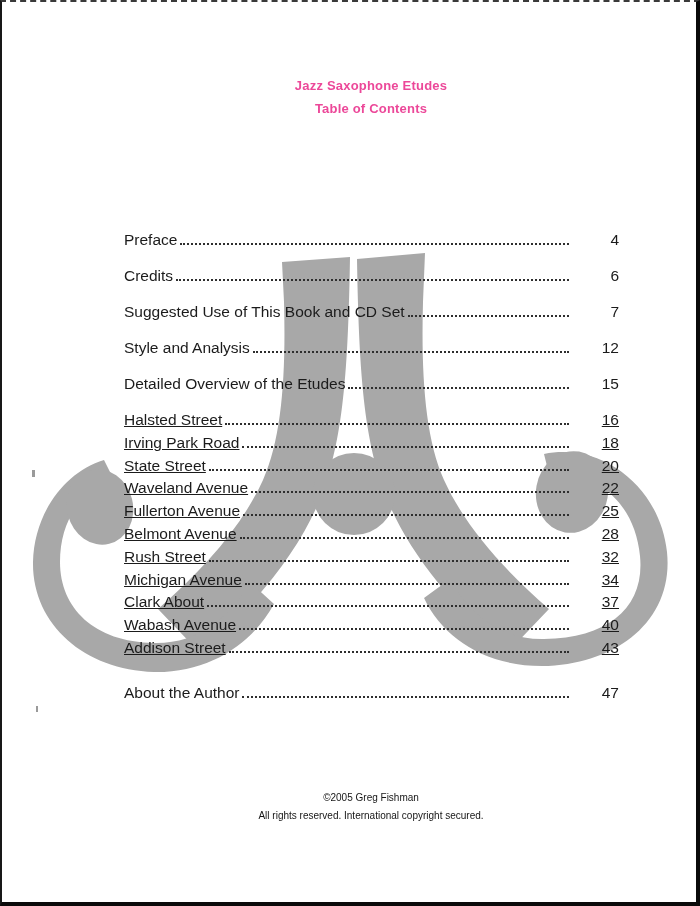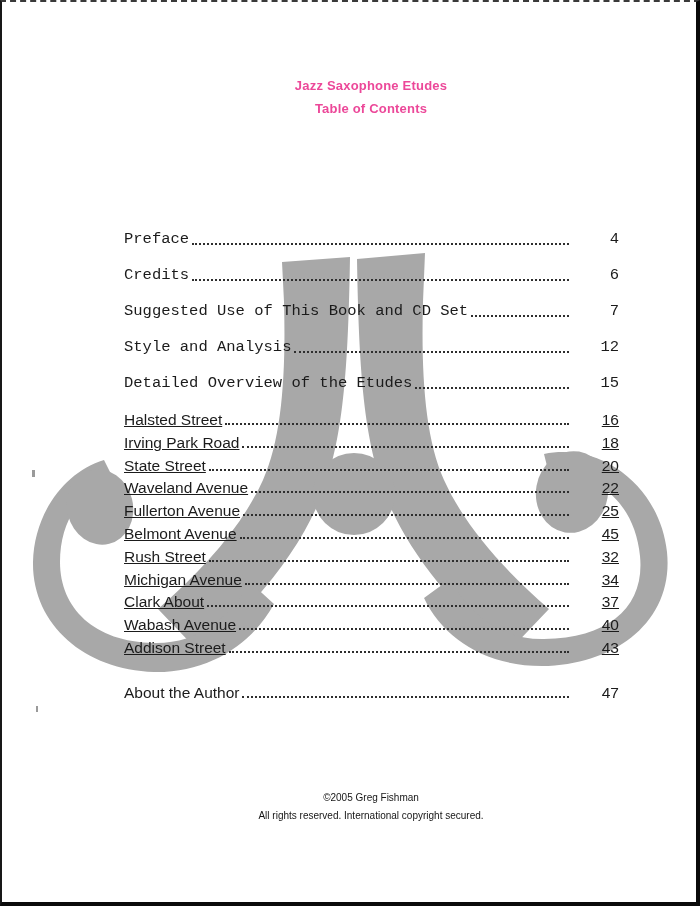--- a/index.html
+++ b/index.html
@@ -24,21 +24,21 @@
     text-align:center;font-weight:bold;font-size:13px;line-height:23px;
     letter-spacing:.2px;color:#ec4899;
   }
   .toc{
     position:absolute;top:229px;left:122px;width:495px;z-index:2;
   }
   .row{display:flex;align-items:flex-end;}
   .row .lbl{white-space:nowrap;font-size:15.5px;line-height:17px;}
   .row .num{width:34px;text-align:right;font-size:15.5px;line-height:17px;}
   .leader{flex:1;border-bottom:2.2px dotted #2e2e2e;margin:0 16px 3px 3px;min-width:20px;}
-  .group-front .row{margin-bottom:19px;font-family:Liberation Mono, monospace;}
+  .group-front .row{margin-bottom:19px;}
   .group-streets .row{margin-bottom:5.8px;text-decoration:underline;}
   .group-back .row{margin-top:28px;}
   .footer-block{
     position:absolute;top:787px;left:120px;width:498px;z-index:2;
     text-align:center;font-size:10px;line-height:17.5px;color:#161616;
   }
   .speck{position:absolute;background:#9a9a9a;z-index:1;}
 </style>
 </head>
 <body>
@@ -157,21 +157,21 @@
 
         <div class="row">
           <span class="lbl">Fullerton Avenue</span>
           <span class="leader"></span>
           <span class="num">25</span>
         </div>
 
         <div class="row">
           <span class="lbl">Belmont Avenue</span>
           <span class="leader"></span>
-          <span class="num">45</span>
+          <span class="num">28</span>
         </div>
 
 
         <div class="row">
           <span class="lbl">Rush Street</span>
           <span class="leader"></span>
           <span class="num">32</span>
         </div>
 
         <div class="row">

